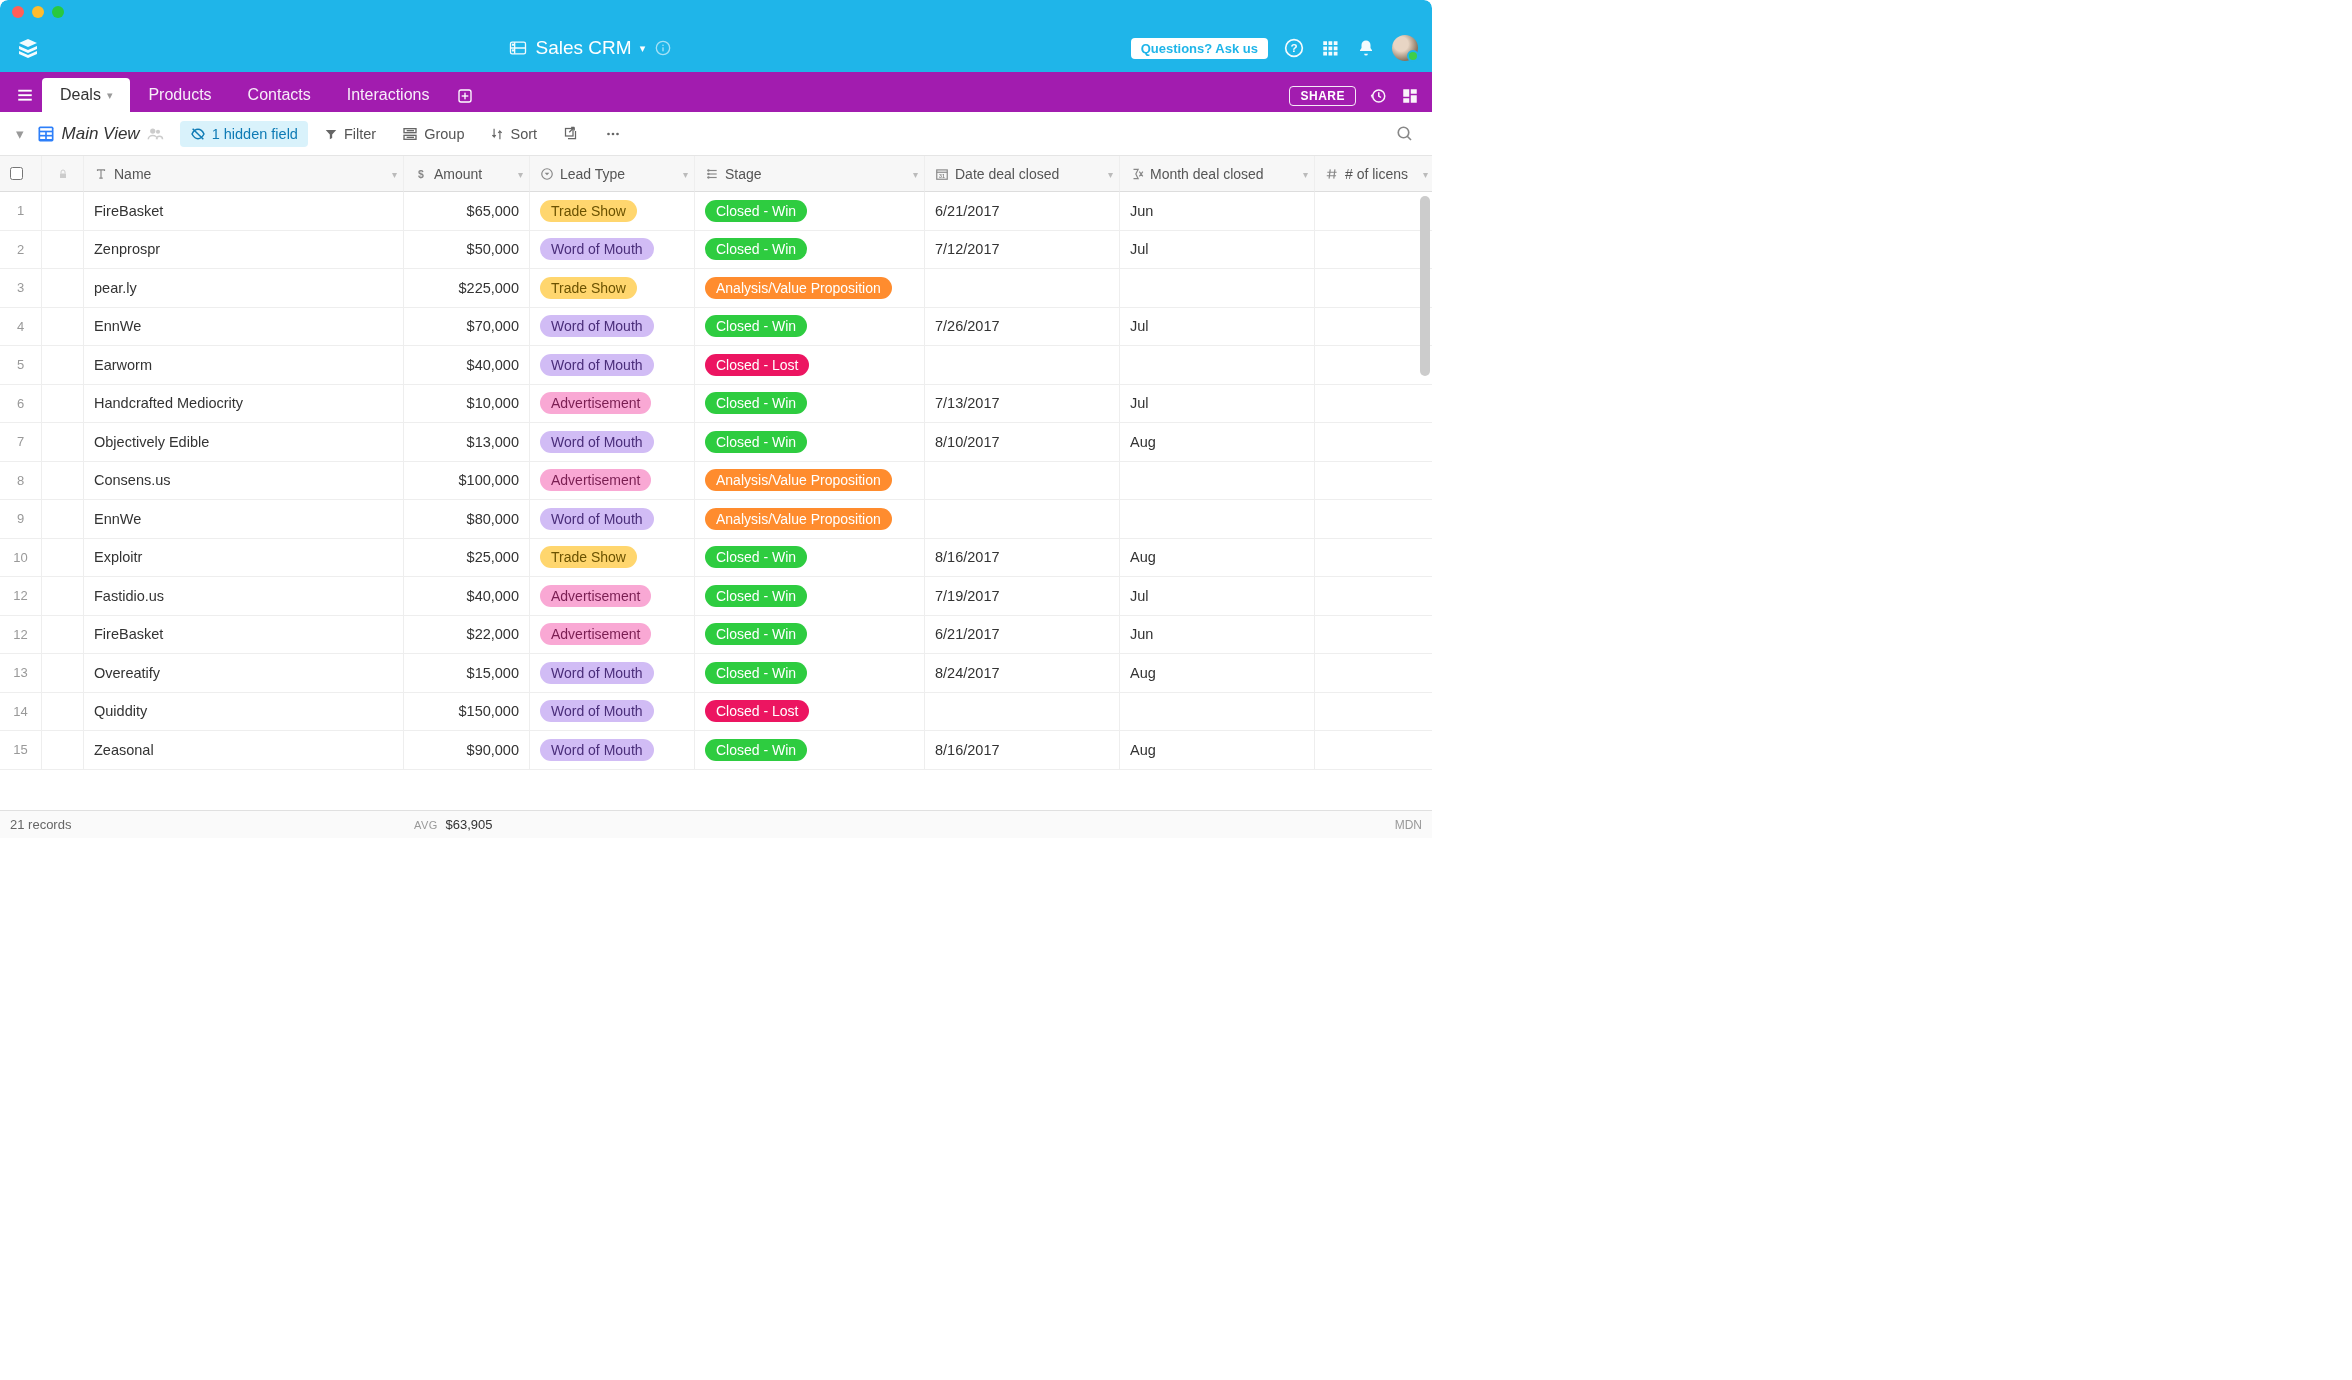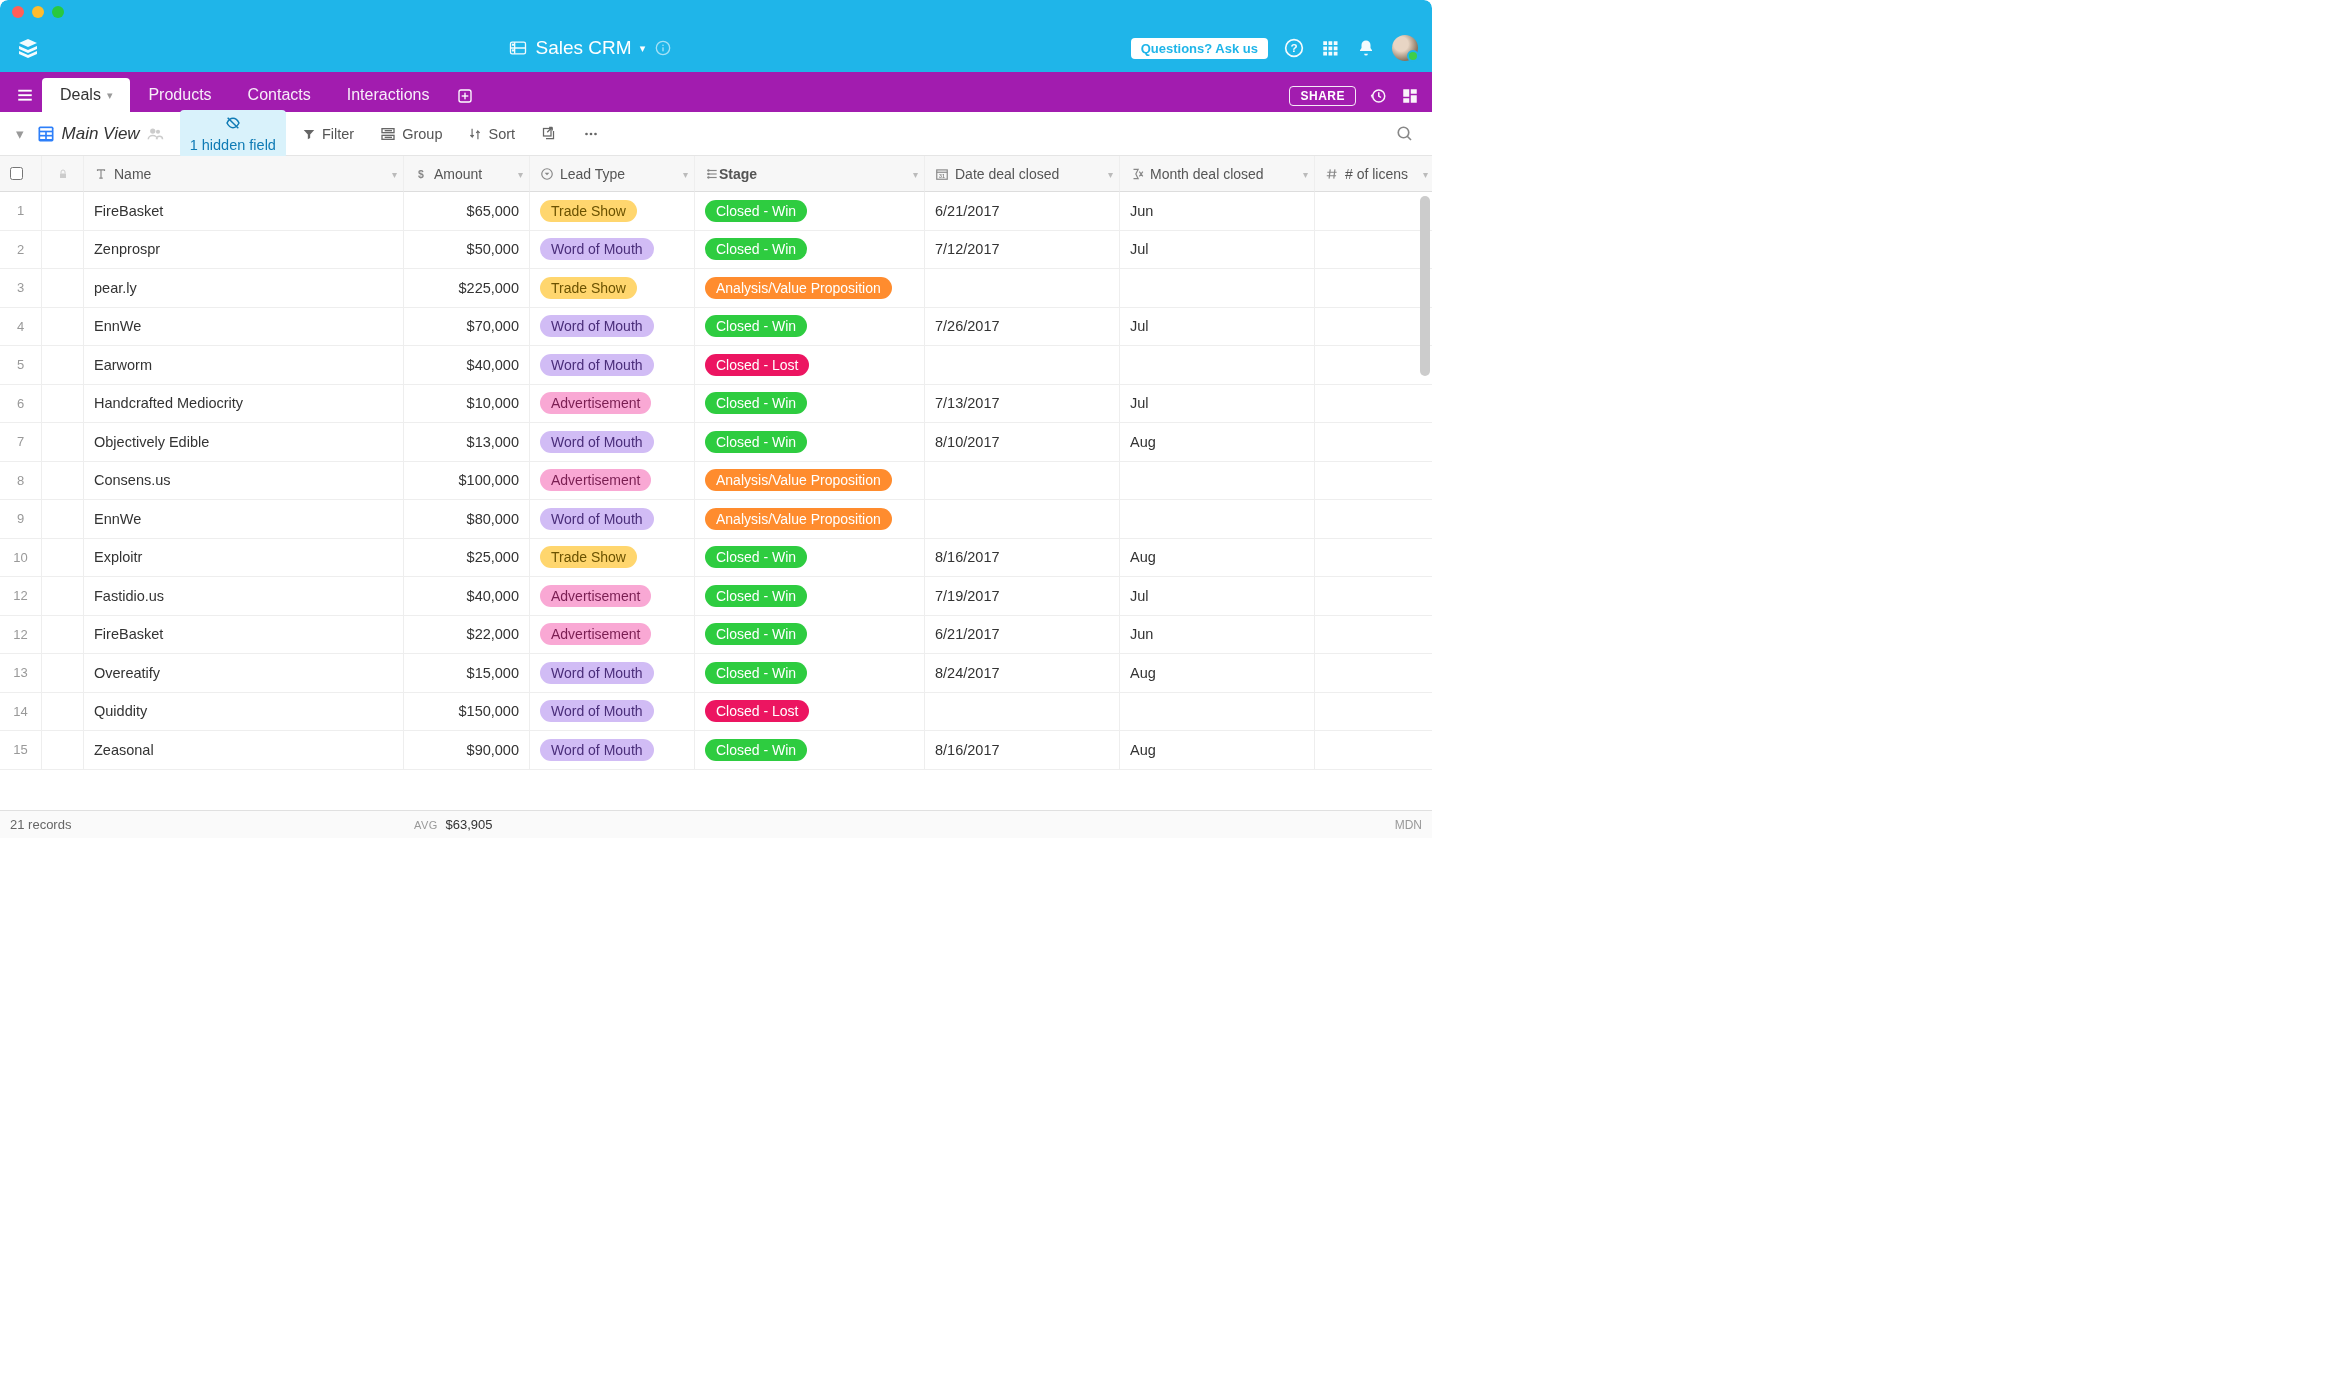--- a/index.html
+++ b/index.html
@@ -24,21 +24,21 @@
 .menu-toggle { color: #fff; padding: 0 8px 8px 4px; cursor:pointer; }
 .tab { padding: 8px 18px; color: rgba(255,255,255,0.92); font-size: 16px; cursor: pointer; display: flex; align-items: center; gap:6px; border-radius: 4px 4px 0 0; }
 .tab.active { background: #fff; color: #333; font-weight: 500; }
 .tab.active .chev-down { color:#999; }
 .add-tab { color: #fff; padding: 8px 10px; cursor:pointer; }
 .tabbar-right { margin-left: auto; display: flex; align-items: center; gap: 12px; padding-bottom: 6px; }
 .share-btn { border: 1.5px solid rgba(255,255,255,0.9); color: #fff; background: transparent; font-weight: 700; font-size: 12px; padding: 2px 10px; border-radius: 4px; cursor:pointer; letter-spacing:0.5px; }
 
 .toolbar { height: 44px; border-bottom: 1px solid #e5e5e5; display: flex; align-items: center; padding: 0 12px; gap: 6px; background:#fff; }
 .tb-item { display: flex; align-items: center; gap: 6px; padding: 5px 10px; border-radius: 4px; cursor: pointer; color: #555; font-size: 14.5px; }
-.tb-hidden { background: #d9f2fb; color: #0f7bb5; flex-direction: column; }
+.tb-hidden { background: #d9f2fb; color: #0f7bb5; }
 .tb-view-name { font-size: 17px; font-weight: 500; color: #333; }
 .tb-grid-icon { color:#2d7ff9; }
 .tb-chev { color:#999; padding:0 4px; cursor:pointer;}
 .tb-people { color:#ccc; }
 .tb-search { margin-left: auto; color:#888; cursor:pointer; padding:6px; }
 
 .grid-wrap { position: relative; height: calc(838px - 24px - 48px - 40px - 44px - 28px); overflow: hidden; }
 .grid { display: grid; grid-template-columns: 42px 42px 320px 126px 165px 230px 195px 195px 120px; }
 .cell { border-right: 1px solid #eee; border-bottom: 1px solid #eee; padding: 7px 10px; display: flex; align-items: center; height: 38.5px; font-size: 14.5px; background:#fff; overflow:hidden; white-space:nowrap; }
 .hdr { background: #f7f7f7; color: #555; font-weight: 400; position: relative; border-bottom:1px solid #ddd; height:36px; font-size:14px; }
@@ -282,21 +282,21 @@
         <span style="display:flex;align-items:center;gap:6px;">
           <svg width="14" height="14" viewBox="0 0 24 24" fill="#888">
             <circle cx="12" cy="12" r="9" fill="none" stroke="#888" stroke-width="2"></circle>
             <path d="M8 10l4 4 4-4z"></path>
           </svg>
           <span>Lead Type</span>
         </span>
         <span class="chev-sm">▾</span>
       </div>
       <div class="cell hdr">
-        <span style="display:flex;align-items:center;font-weight:bold;">
+        <span style="display:flex;align-items:center;gap:6px;">
           <svg width="14" height="14" viewBox="0 0 24 24" fill="none" stroke="#888" stroke-width="2">
             <line x1="4" y1="6" x2="20" y2="6"></line>
             <line x1="4" y1="12" x2="20" y2="12"></line>
             <line x1="4" y1="18" x2="20" y2="18"></line>
             <circle cx="6" cy="6" r="1" fill="#888"></circle>
             <circle cx="6" cy="12" r="1" fill="#888"></circle>
             <circle cx="6" cy="18" r="1" fill="#888"></circle>
           </svg>
           <span>Stage</span>
         </span>

